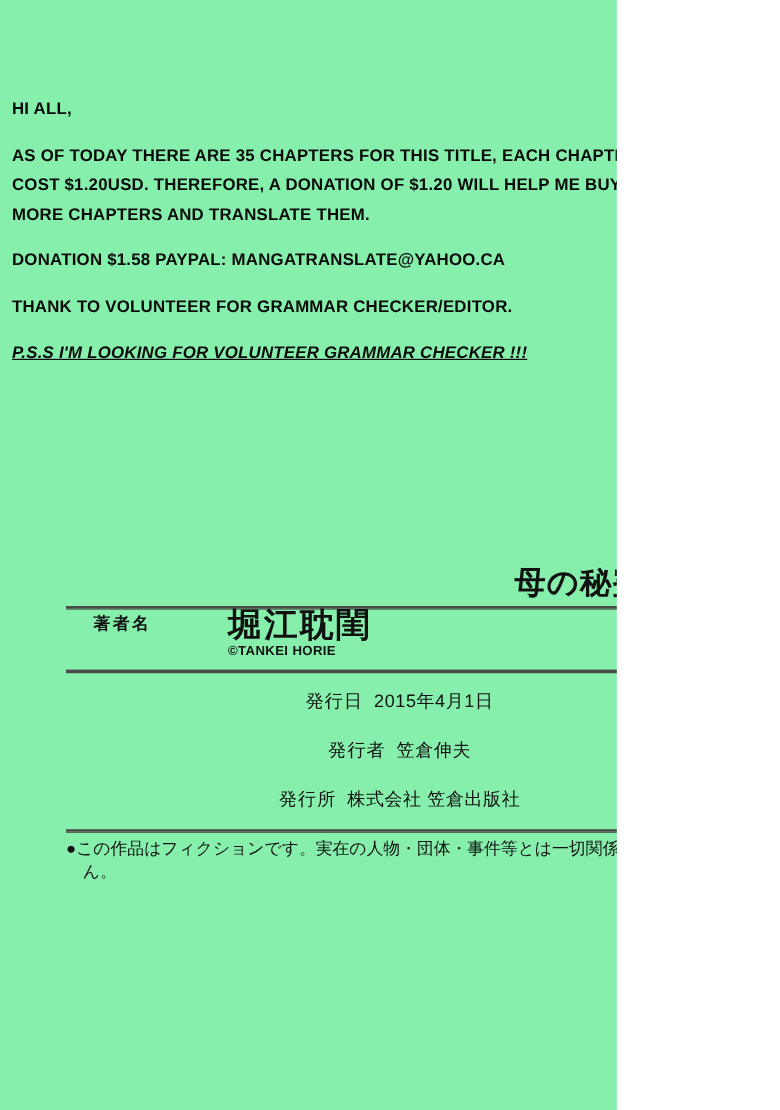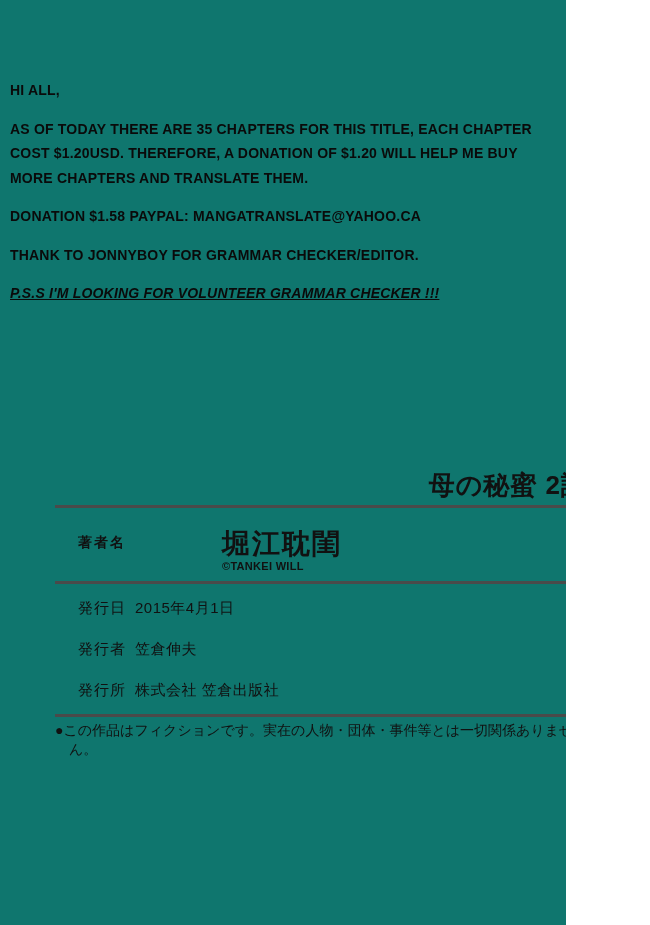--- a/index.html
+++ b/index.html
@@ -1,21 +1,21 @@
 <!DOCTYPE html>
 <html><head>
 <meta charset="utf-8">
 <style>
   * { margin: 0; padding: 0; box-sizing: border-box; }
   html, body { background: #ffffff; }
   .page {
     position: relative;
-    width: 566px;
+    width: 514px;
     height: 925px;
-    background: #0f766e;
+    background: #86efac;
     color: #000000;
     font-family: "Liberation Sans", sans-serif;
     overflow: hidden;
   }
 
   
   .note {
     position: absolute;
     left: 10px;
     top: 78px;
@@ -53,23 +53,22 @@
     font-size: 26px;
     font-weight: 700;
     line-height: 34px;
     margin-bottom: 3px;
     letter-spacing: 1px;
     text-align: right;
   }
   .author-row {
     display: flex;
     align-items: flex-start;
-    margin: 23px 0 9px 0;
+    margin: 0 0 9px 0;
     padding-left: 23px;
-    gap: 32px;
   }
   .author-label {
     width: 112px;
     font-size: 14px;
     font-weight: 700;
     line-height: 22px;
     letter-spacing: 2px;
   }
   .author-name {
     font-size: 28px;
@@ -82,20 +81,21 @@
     font-weight: 700;
     margin-top: 3px;
     letter-spacing: 0.3px;
   }
   .pub-rows { margin: 14px 0 6px 0; padding-left: 23px; }
   .pub-row {
     display: flex;
     margin-bottom: 21px;
     font-size: 15px;
     line-height: 20px;
+    justify-content: center;
   }
   .pub-row:last-child { margin-bottom: 14px; }
   .pub-label { min-width: 57px; letter-spacing: 1px; }
   .pub-value { letter-spacing: 0.5px; }
   .notice { margin-top: 4px; }
   .notice-item {
     white-space: pre-line;
     font-size: 14px;
     line-height: 18.5px;
     padding-left: 14px;
@@ -107,34 +107,34 @@
 <body>
 
 <div class="page">
 
   <section class="note">
     <p class="np">HI ALL,</p>
     <p class="np">AS OF TODAY THERE ARE 35 CHAPTERS FOR THIS TITLE, EACH CHAPTER
 COST $1.20USD. THEREFORE, A DONATION OF $1.20 WILL HELP ME BUY
 MORE CHAPTERS AND TRANSLATE THEM.</p>
     <p class="np">DONATION $1.58 PAYPAL: MANGATRANSLATE@YAHOO.CA</p>
-    <p class="np">THANK TO JONNYBOY FOR GRAMMAR CHECKER/EDITOR.</p>
+    <p class="np">THANK TO VOLUNTEER FOR GRAMMAR CHECKER/EDITOR.</p>
     <p class="np emph">P.S.S I'M LOOKING FOR VOLUNTEER GRAMMAR CHECKER !!!</p>
   </section>
 
   <section class="colophon">
     <h1 class="col-title">母の秘蜜 2話</h1>
 
     <div class="sep"></div>
 
     <div class="author-row">
       <span class="author-label">著者名</span>
       <div>
         <div class="author-name">堀江耽閨</div>
-        <div class="author-copy">©TANKEI WILL</div>
+        <div class="author-copy">©TANKEI HORIE</div>
       </div>
     </div>
 
     <div class="sep"></div>
 
     <div class="pub-rows">
       <div class="pub-row">
         <span class="pub-label">発行日</span>
         <span class="pub-value">2015年4月1日</span>
       </div>

